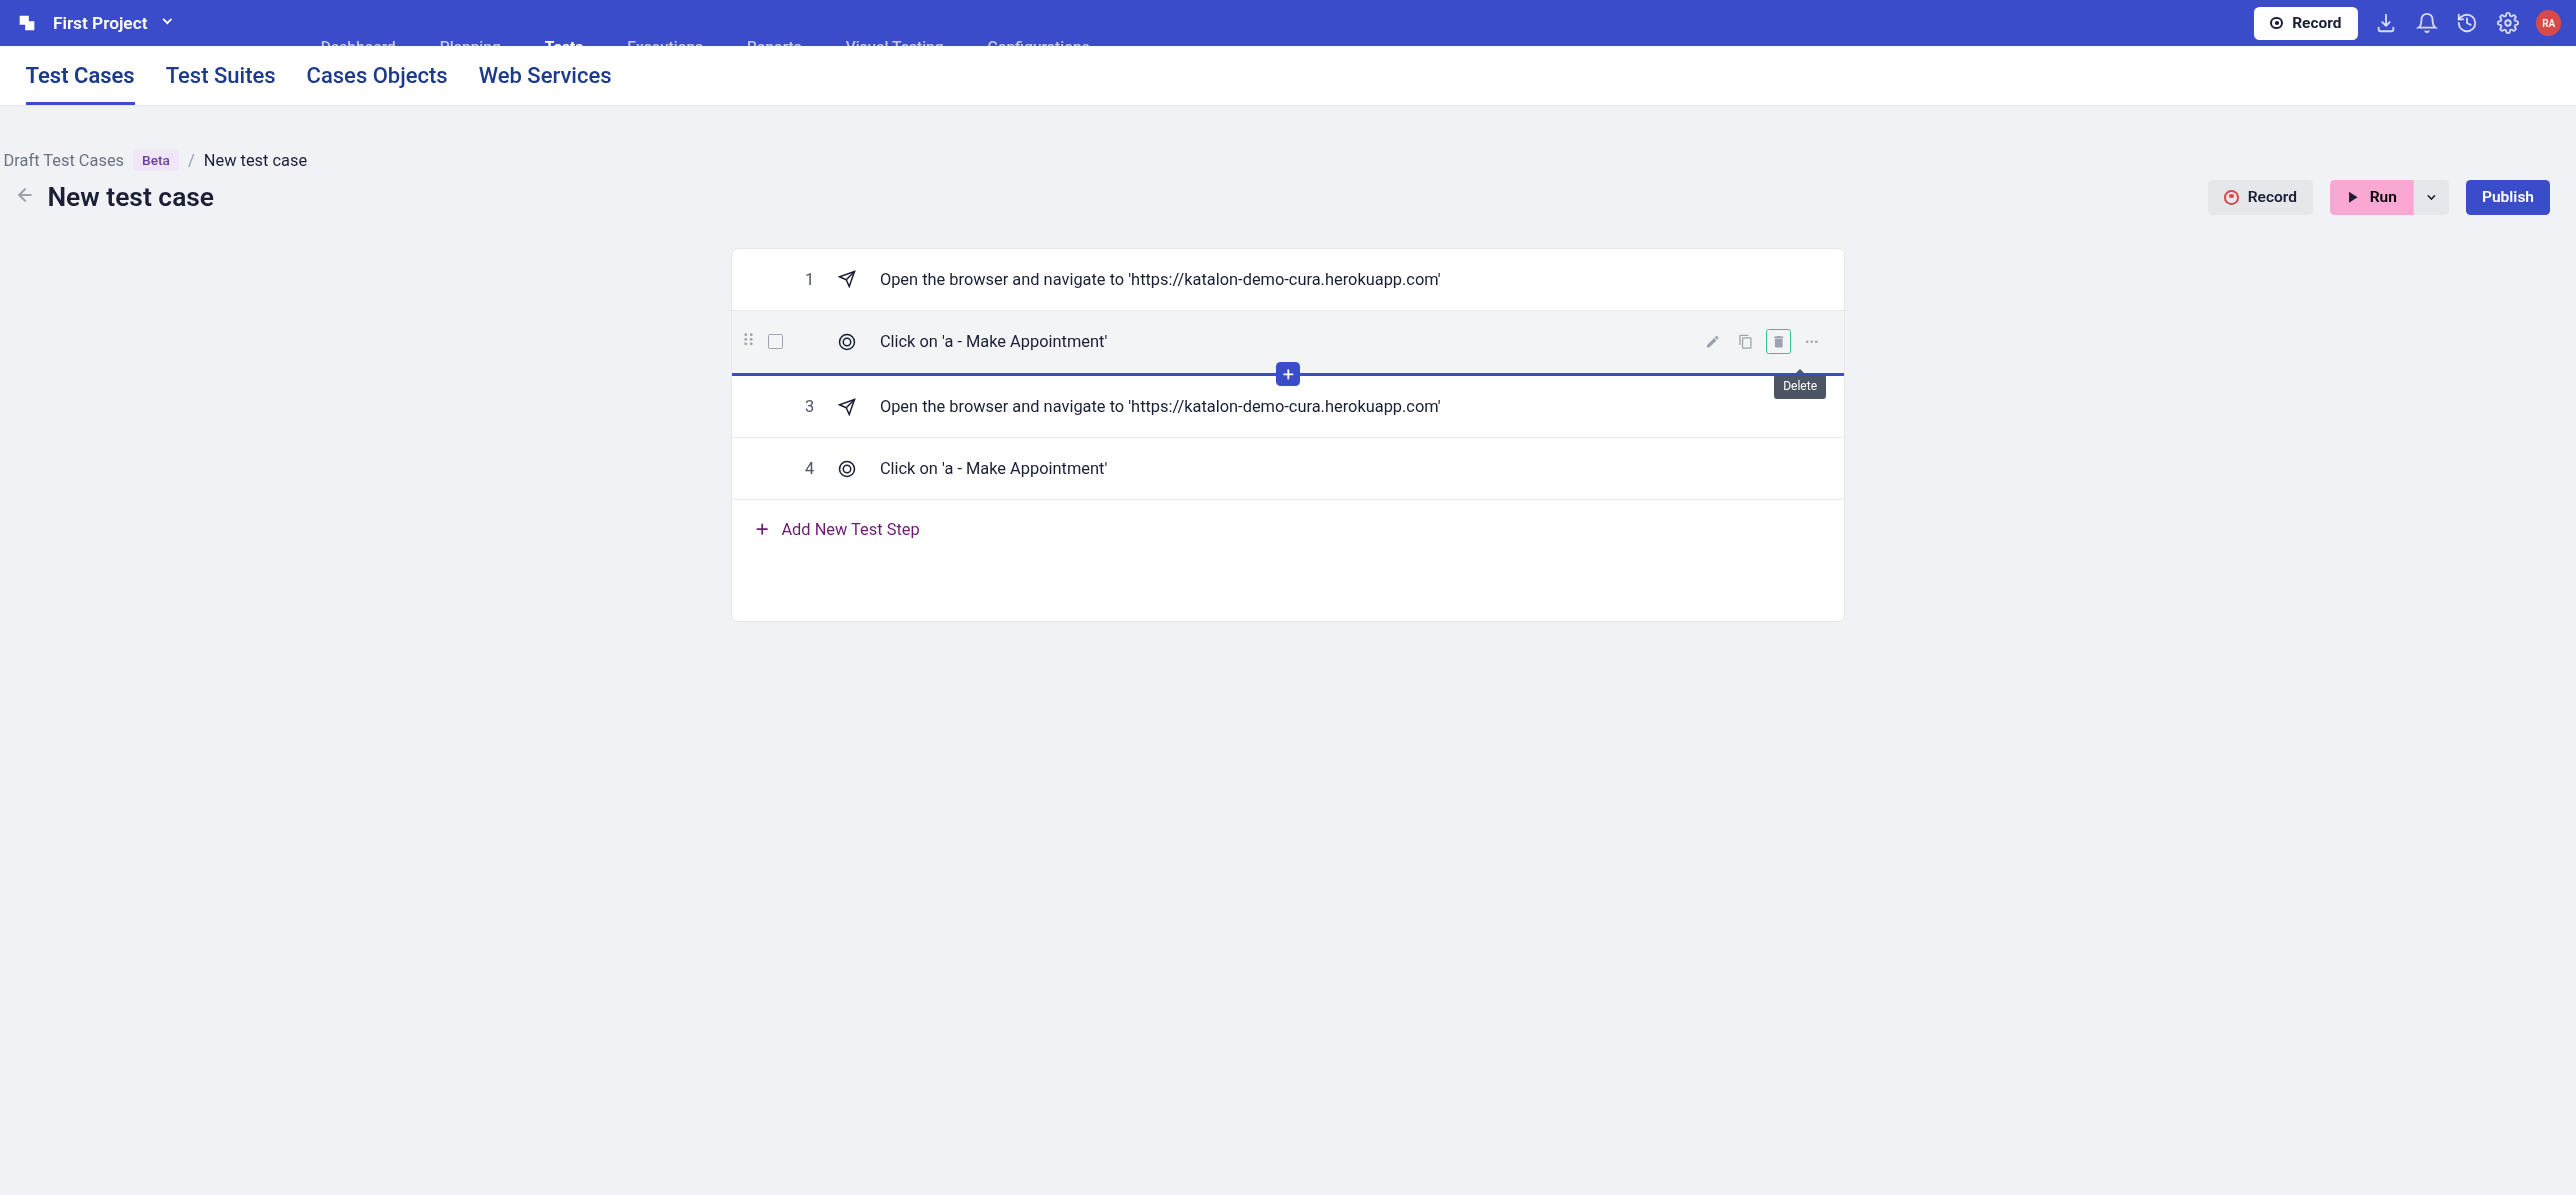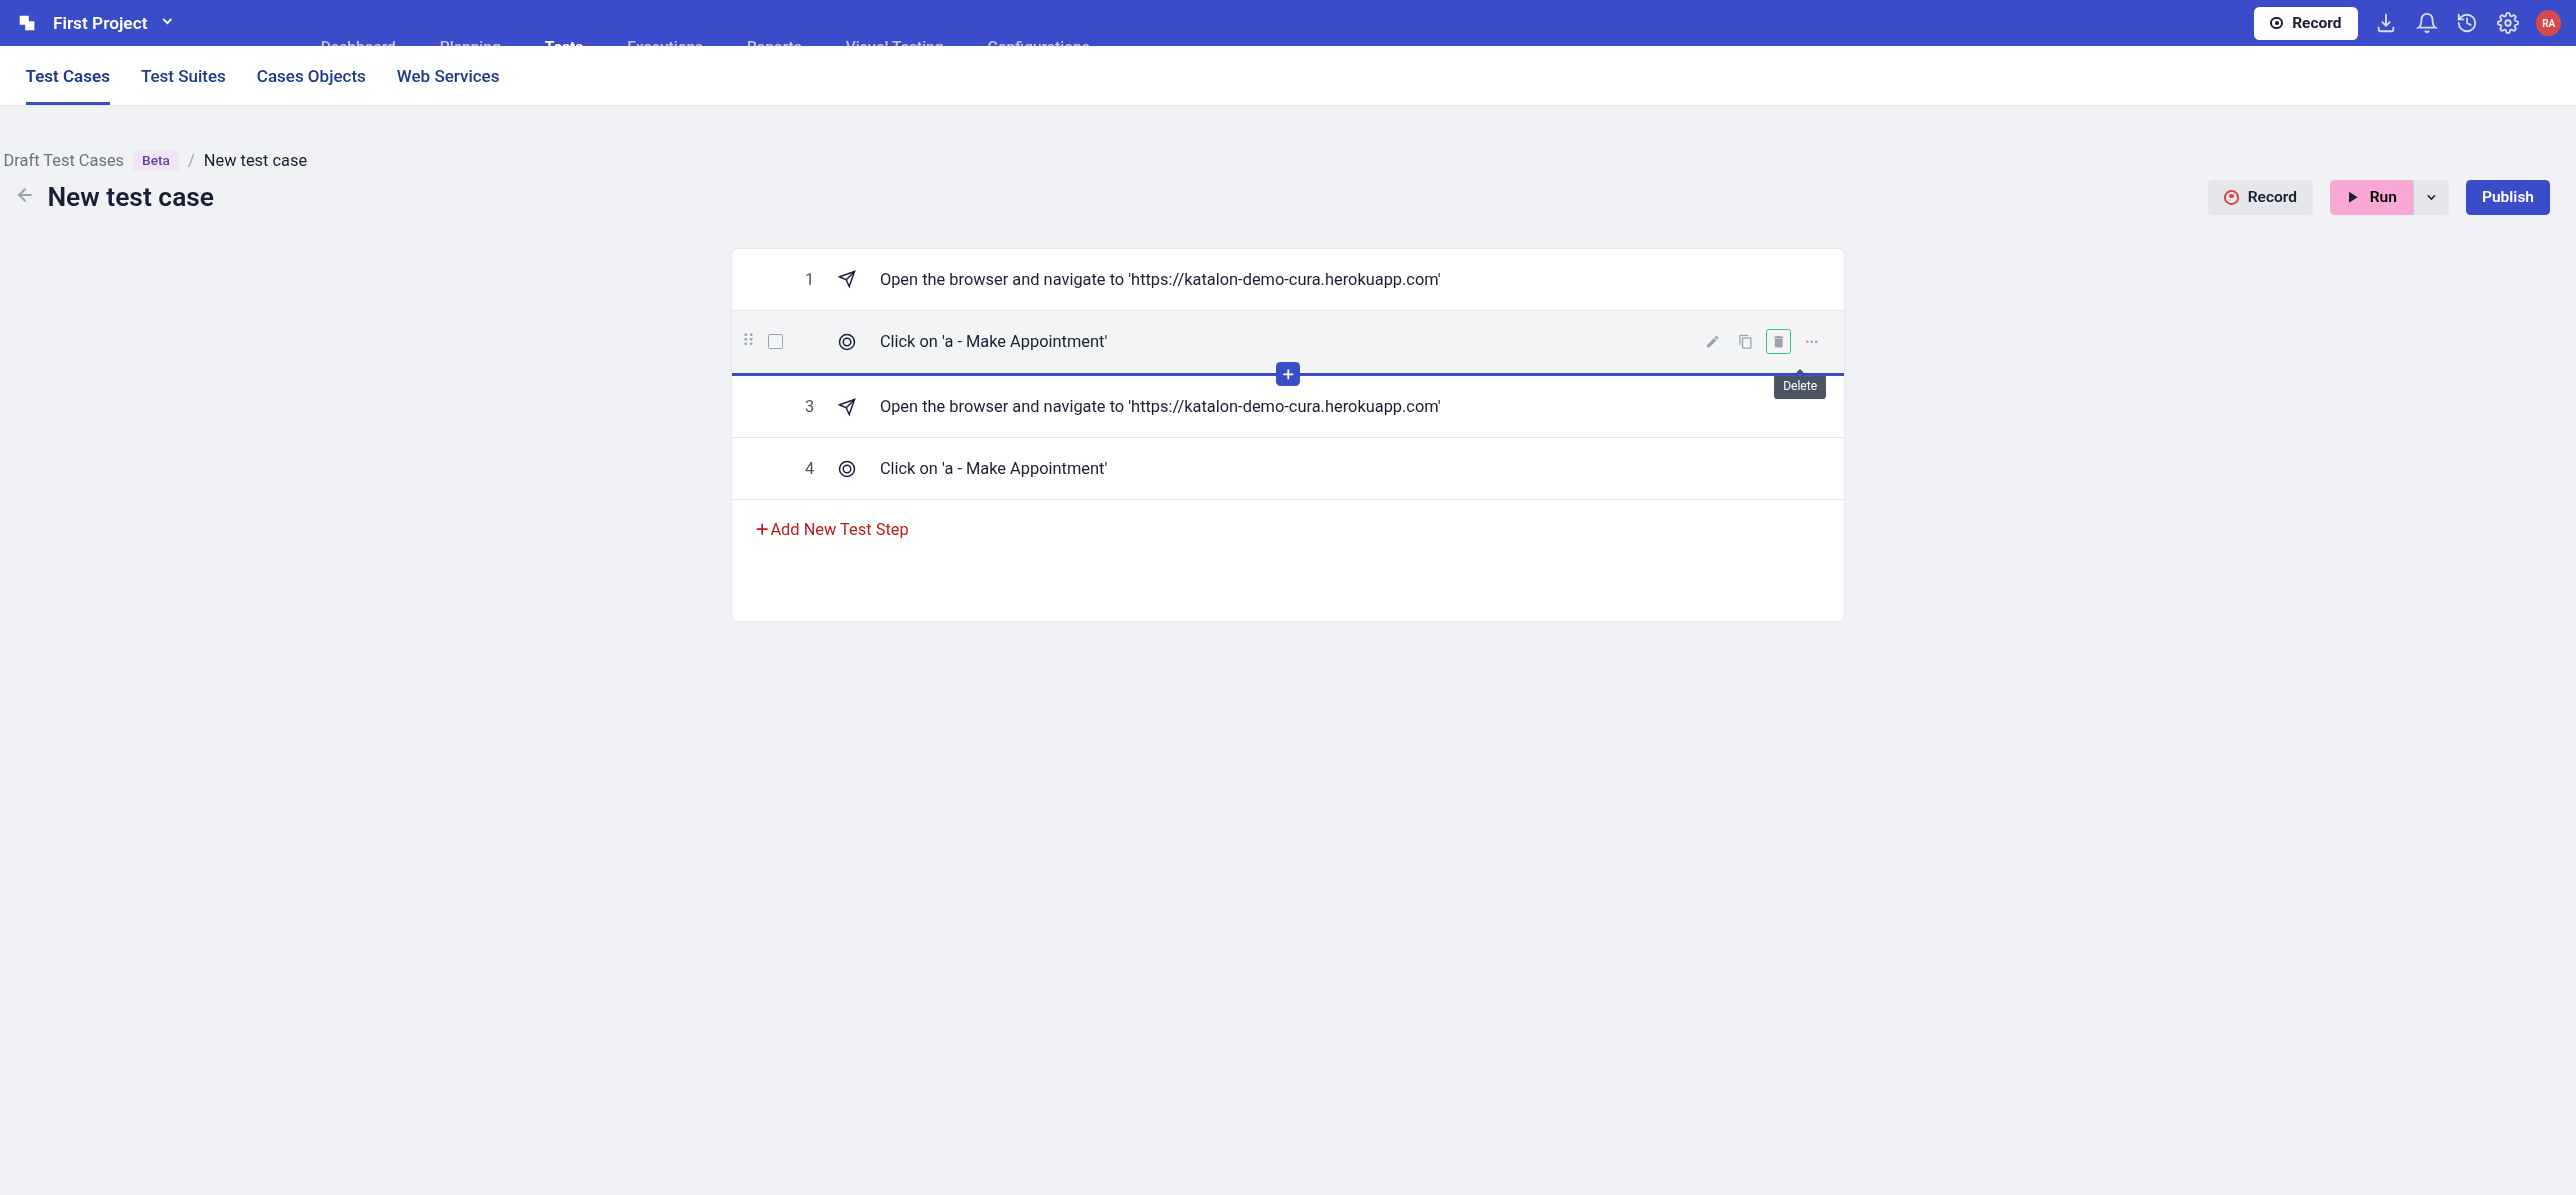--- a/index.html
+++ b/index.html
@@ -15,21 +15,21 @@
 .nav-item.active { color: white; font-weight: 700; }
 .topbar-right { display: flex; align-items: center; gap: 16.4px; margin-left: auto; }
 .record-btn-top { background: white; color: #1a1f36; border: none; border-radius: 5.5px; height: 33px; padding: 0 16.4px; display: flex; align-items: center; gap: 9px; font-size: 15.5px; font-weight: 700; cursor: pointer; }
 .record-btn-top .rec-dot { width: 12.8px; height: 12.8px; border: 2.7px solid #1a1f36; border-radius: 50%; position: relative; display: flex; align-items: center; justify-content: center; }
 .record-btn-top .rec-dot::after { content: ""; width: 3.6px; height: 3.6px; background: #1a1f36; border-radius: 50%; }
 .topbar-icon { width: 24px; height: 24px; color: rgba(255,255,255,0.8); cursor: pointer; display: flex; align-items: center; justify-content: center; }
 .avatar { width: 25.5px; height: 25.5px; border-radius: 50%; background: #d84949; color: white; display: flex; align-items: center; justify-content: center; font-size: 10px; font-weight: 600; cursor: pointer; }
 
 
 .subtabs { background: white; height: 60px; display: flex; align-items: center; padding: 0 25.5px; gap: 31px; border-bottom: 0.9px solid #e5e7eb; }
-.subtab { font-size: 17px; color: #1e3a8a; cursor: pointer; height: 100%; display: flex; align-items: center; border-bottom: 3.6px solid transparent; font-weight: 500; padding-top: 3.6px; }
+.subtab { font-size: 22px; color: #1e3a8a; cursor: pointer; height: 100%; display: flex; align-items: center; border-bottom: 3.6px solid transparent; font-weight: 500; padding-top: 3.6px; }
 .subtab.active { color: #1e3a8a; border-bottom-color: #3b4cca; font-weight: 600; }
 
 
 .page-header { padding: 14.6px 3.6px 18px; margin-top: 29px; }
 .breadcrumb { display: flex; align-items: center; gap: 9px; font-size: 16.4px; color: #6b7280; margin-bottom: 9px; }
 .breadcrumb .crumb { color: #6b7280; }
 .beta-badge { background: #f0e6f7; color: #6b3fa0; font-size: 13.7px; padding: 2.7px 9px; border-radius: 3.6px; font-weight: 500; }
 .breadcrumb .sep { color: #9ca3af; }
 .breadcrumb .current { color: #1a1f36; }
 
@@ -66,21 +66,21 @@
 
 
 .insert-line { height: 3.6px; background: #3b4cca; position: relative; border: none; margin: 0; }
 .insert-btn { position: absolute; left: 50%; top: 50%; transform: translate(-50%, -50%); width: 24px; height: 24px; background: #3b4cca; border-radius: 4.6px; display: flex; align-items: center; justify-content: center; color: white; cursor: pointer; }
 
 
 .tooltip { position: absolute; top: 63px; right: 18px; background: #4b5563; color: white; font-size: 12px; padding: 5.5px 9px; border-radius: 3.6px; white-space: nowrap; }
 .tooltip::before { content: ""; position: absolute; top: -4.6px; left: 50%; transform: translateX(-50%); border: 4.6px solid transparent; border-bottom-color: #4b5563; border-top: none; }
 
 
-.add-step { display: flex; align-items: center; padding: 20px 22px 0; color: #b91c1c; font-size: 16.4px; cursor: pointer; }
+.add-step { display: flex; align-items: center; gap: 11px; padding: 20px 22px 0; color: #701a75; font-size: 16.4px; cursor: pointer; }
 </style>
 </head>
 <body>
 
 <div class="topbar">
   <div class="logo">
     <svg viewBox="0 0 24 24" fill="white">
         <path d="M4 4 L14 4 L14 10 L20 10 L20 20 L10 20 L10 14 L4 14 Z"></path>
       </svg>
   </div>

